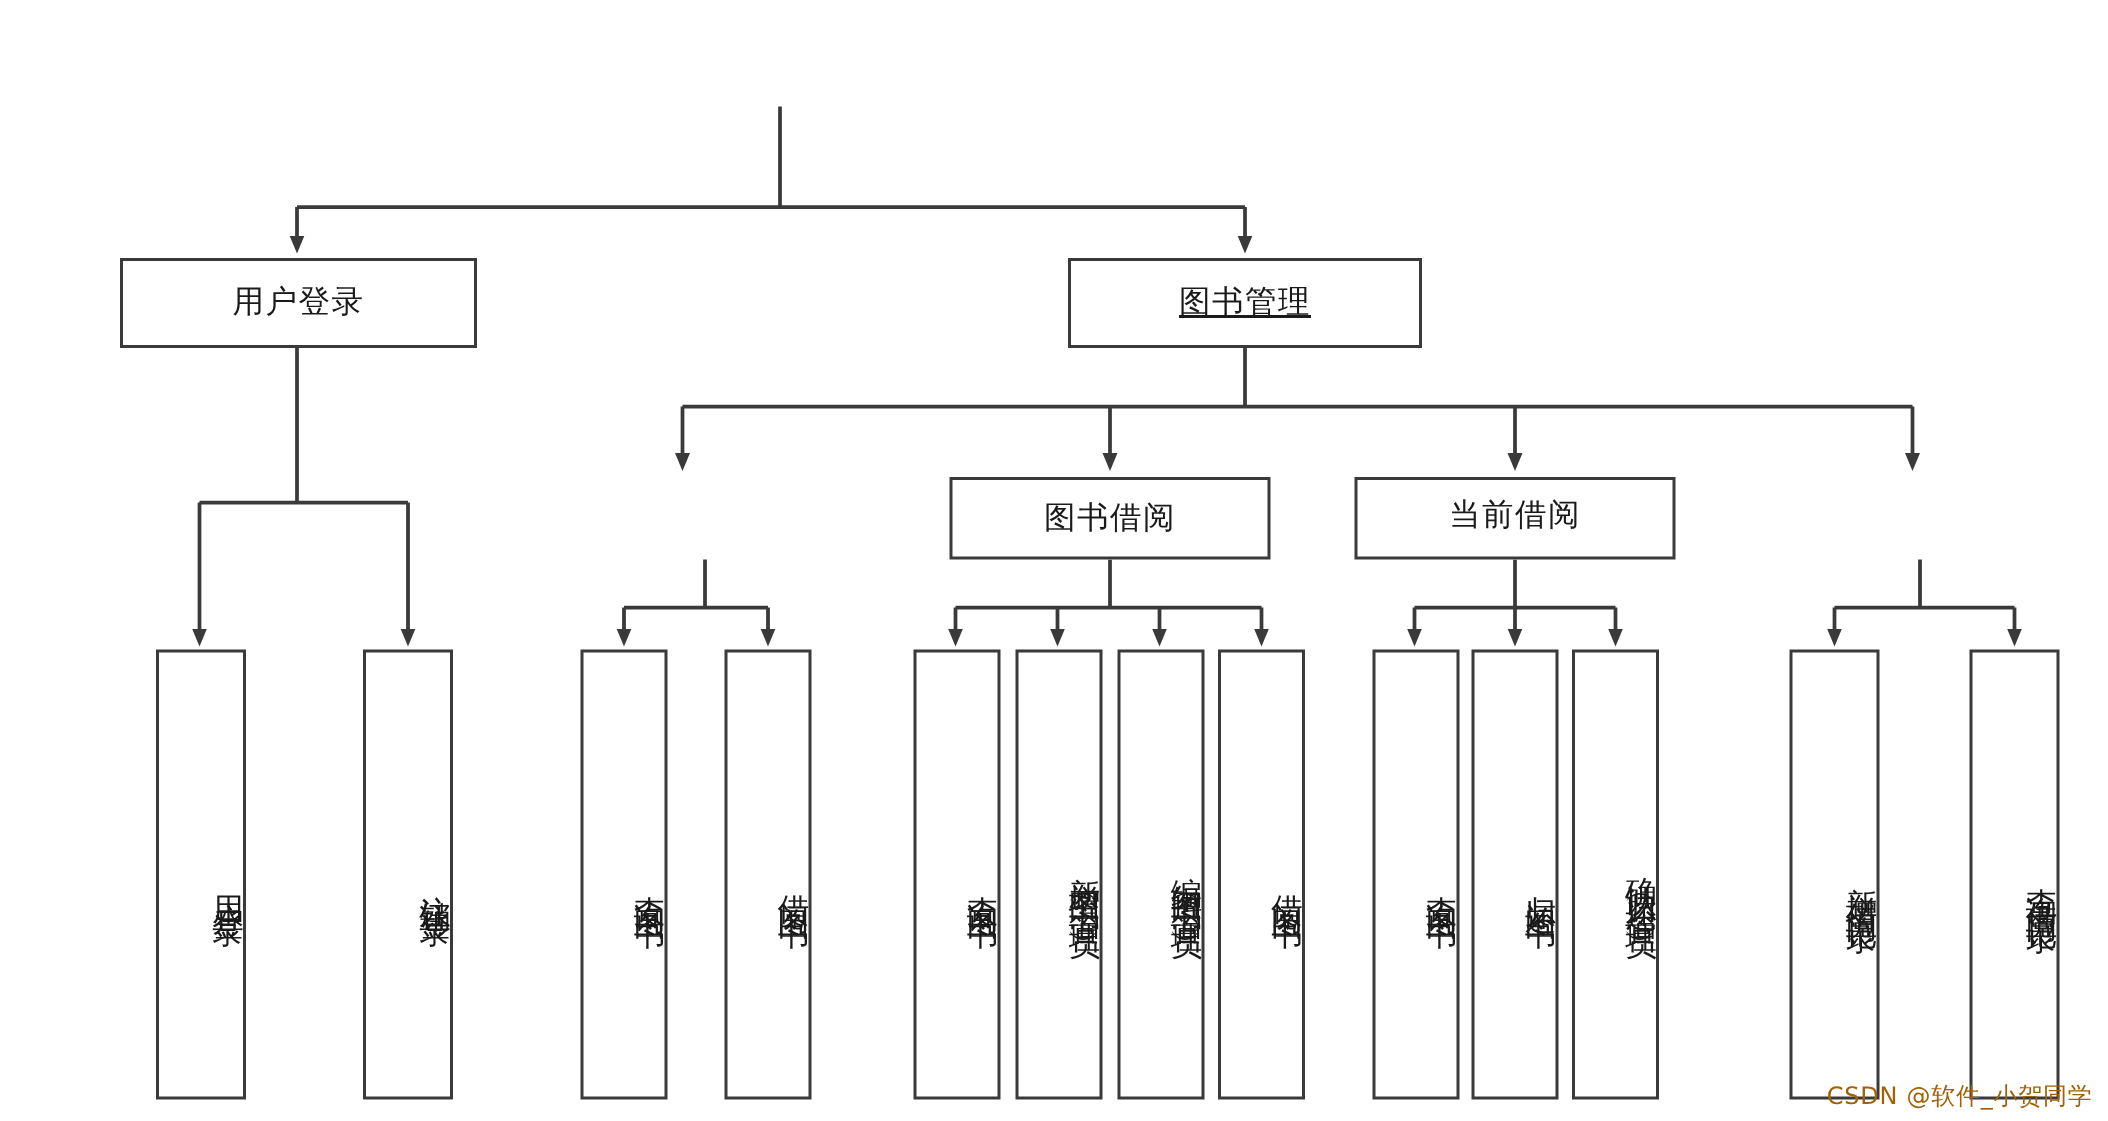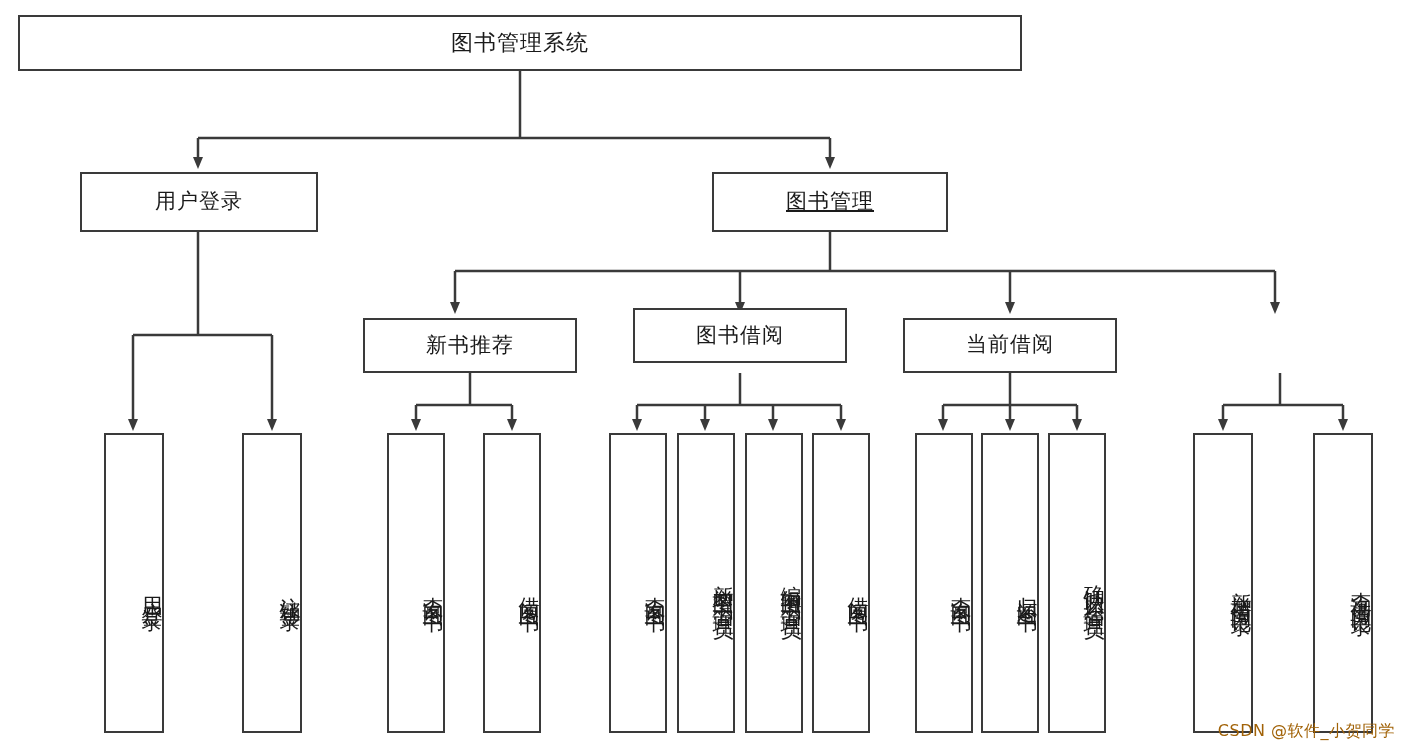--- a/index.html
+++ b/index.html
@@ -117,35 +117,29 @@
       <path d="M1010,405 L1010,420" marker-end="url(#arrow)"></path>
       <path d="M1077,405 L1077,420" marker-end="url(#arrow)"></path>
 
       <path d="M1280,373 L1280,405"></path>
       <path d="M1223,405 L1343,405"></path>
       <path d="M1223,405 L1223,420" marker-end="url(#arrow)"></path>
       <path d="M1343,405 L1343,420" marker-end="url(#arrow)"></path>
     </g>
   </svg>
 
-  <div class="node horiz root" style="left:18px; top:15px; width:1004px; height:56px;">
-    <span>图书管理系统</span>
-  </div>
 
   <div class="node horiz" style="left:80px; top:172px; width:238px; height:60px;">
     <span>用户登录</span>
   </div>
   <div class="node horiz" style="left:712px; top:172px; width:236px; height:60px;text-decoration:underline;">
     <span>图书管理</span>
   </div>
 
-  <div class="node horiz" style="left:363px; top:318px; width:214px; height:55px;">
-    <span>新书推荐</span>
-  </div>
-  <div class="node horiz" style="left:633px; top:308px; width:214px; height:55px;">
+  <div class="node horiz" style="left:633px; top:318px; width:214px; height:55px;">
     <span>图书借阅</span>
   </div>
   <div class="node horiz" style="left:903px; top:318px; width:214px; height:55px;font-family:Liberation Mono, monospace;">
     <span>当前借阅</span>
   </div>
 
   <div class="node vert" style="left:104px; top:433px; width:60px; height:300px;">
     <span>用户登录</span>
   </div>
   <div class="node vert" style="left:242px; top:433px; width:60px; height:300px;">

